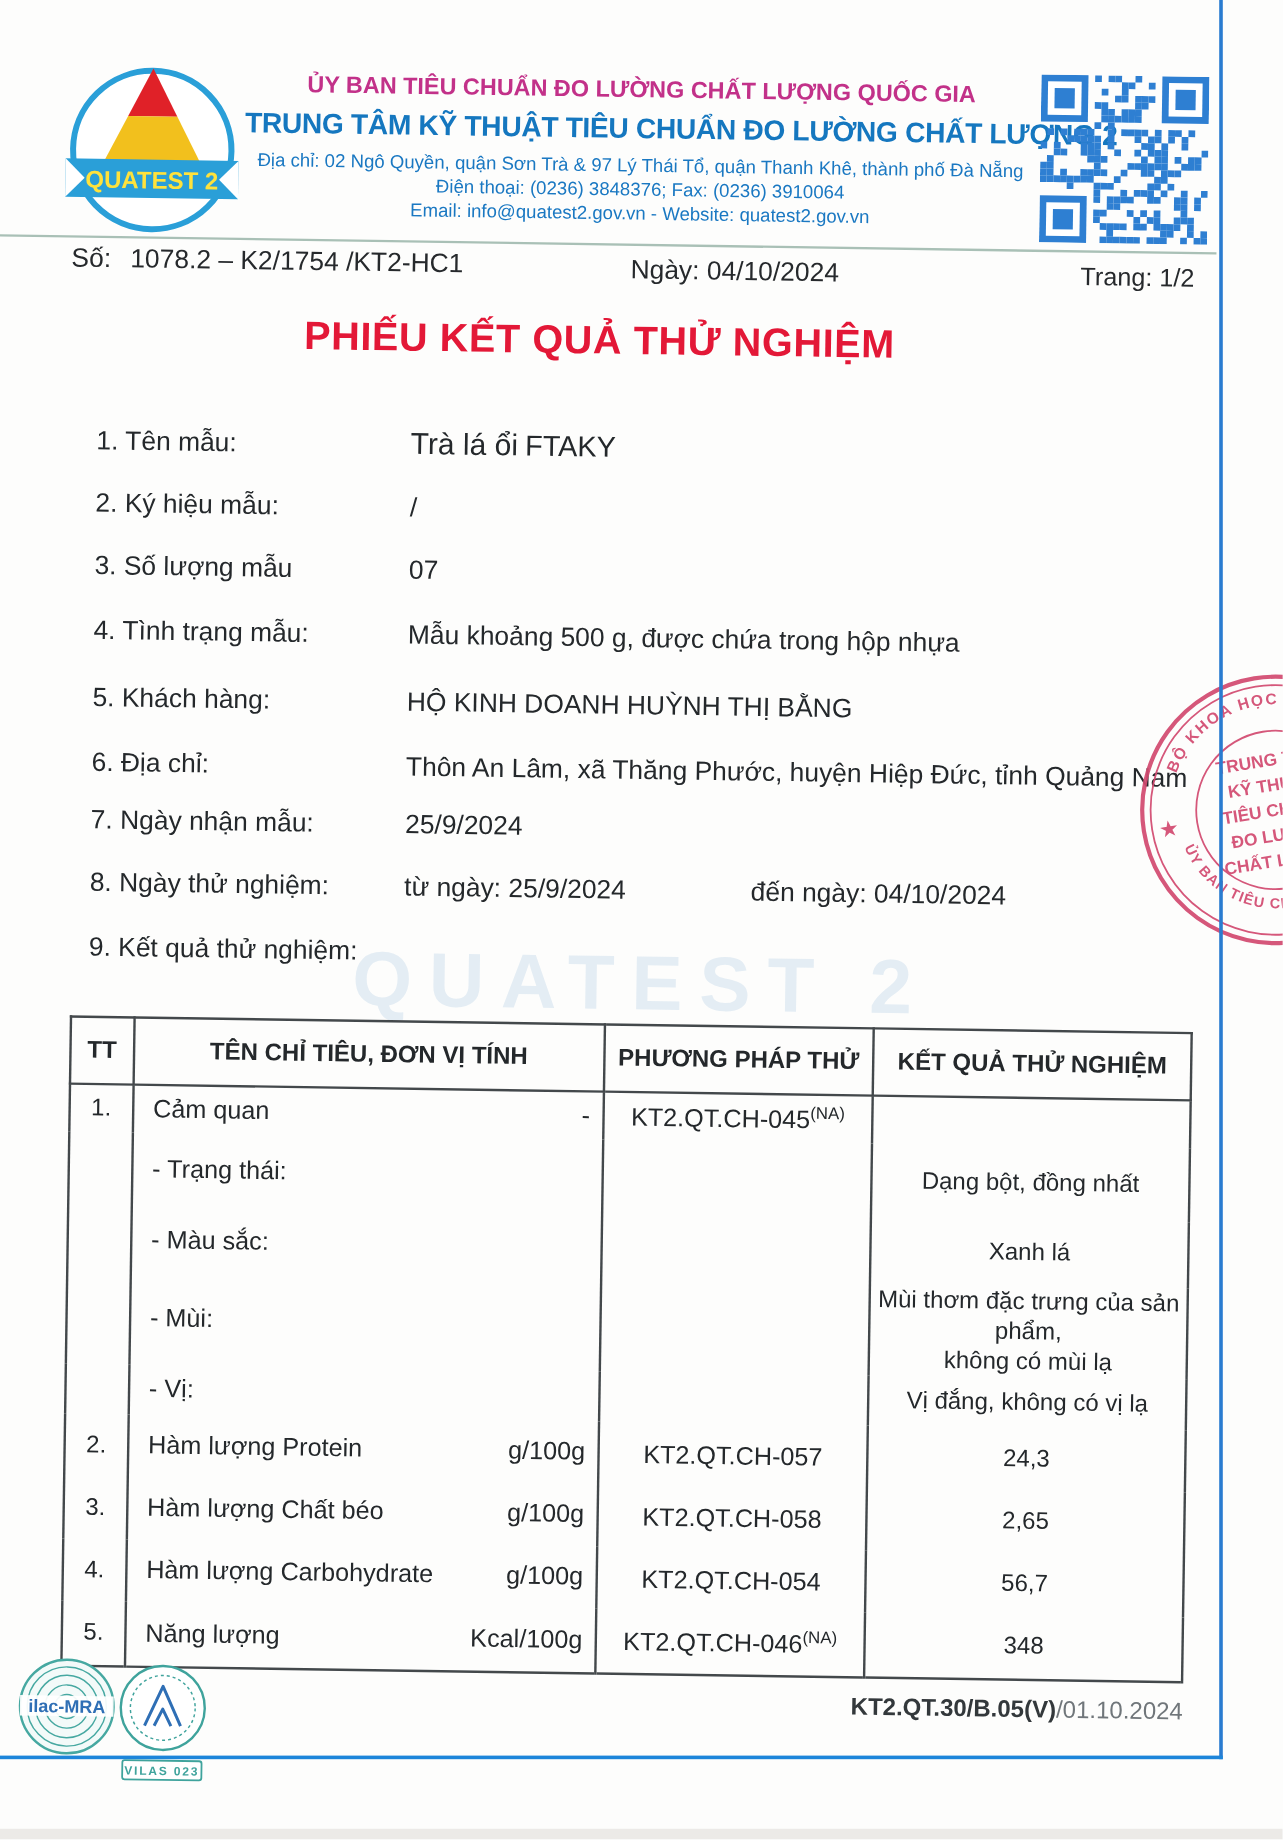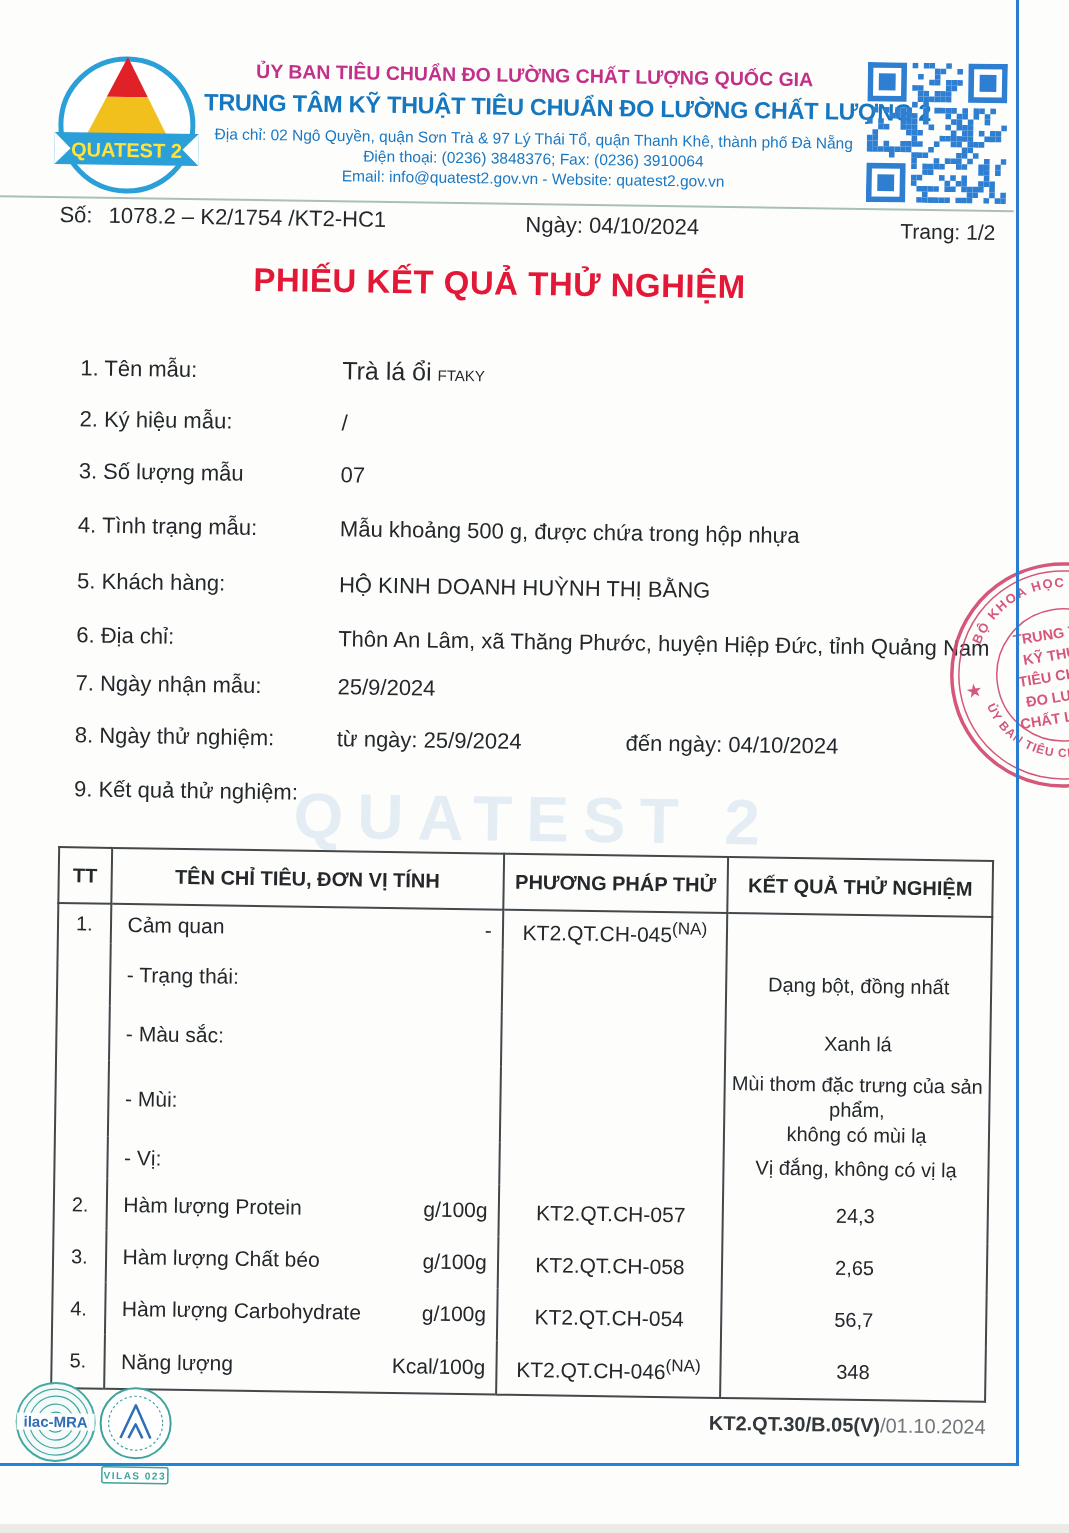--- a/index.html
+++ b/index.html
@@ -26,33 +26,33 @@
   .so .lbl{margin-right:16px;}
   .ngay{position:absolute;left:528px;top:205px;}
   .trang{position:absolute;left:903px;top:207px;font-size:21px;}
 
   .title{position:absolute;left:0;top:258px;width:1006px;text-align:center;font-size:33px;font-weight:bold;color:#e31837;letter-spacing:0.5px;}
 
   
   .field{position:absolute;left:85px;right:30px;display:flex;align-items:baseline;font-size:22px;}
   .flabel{width:262px;flex:none;}
   .fvalue.big{font-size:25px;}
-  .fv2{margin-left:6px;font-size:15px;}
+  .fv2{margin-left:6px;font-size:24px;}
   .fv2.far{margin-left:104px;font-size:22px;}
 
   .watermark{position:absolute;left:305px;top:775px;font-size:64px;font-weight:bold;letter-spacing:14px;color:rgba(130,175,215,0.20);white-space:nowrap;}
 
   
   table.results{position:absolute;left:70px;top:846px;width:936px;border-collapse:collapse;table-layout:fixed;border:2px solid #43484b;font-size:21px;color:#24282b;}
   table.results th{border:2px solid #43484b;font-size:20px;font-weight:bold;padding:4px 2px;}
   table.results td{border-left:2px solid #43484b;border-right:2px solid #43484b;vertical-align:middle;padding:0;}
   td.tt{text-align:center;font-size:20px;vertical-align:top;padding-top:6px;}
   .nwrap{display:flex;justify-content:space-between;align-items:center;padding:0 10px 0 16px;}
   td.method{text-align:center;}
-  td.method sup{font-size:17px;}
+  td.method sup{font-size:14px;}
   td.result{text-align:center;white-space:pre-line;line-height:1.25;padding:0 8px;font-size:20px;}
 
   
   .stamp{position:absolute;left:952px;top:540px;opacity:0.92;z-index:50;}
 
   
   .logo-ilac{position:absolute;left:34px;top:1380px;z-index:60;}
   .logo-boa{position:absolute;left:116px;top:1384px;z-index:60;}
   .doc-code{position:absolute;left:700px;top:1402px;width:306px;text-align:right;font-size:20px;}
   .doc-code .b{font-weight:bold;color:#33383b;}

